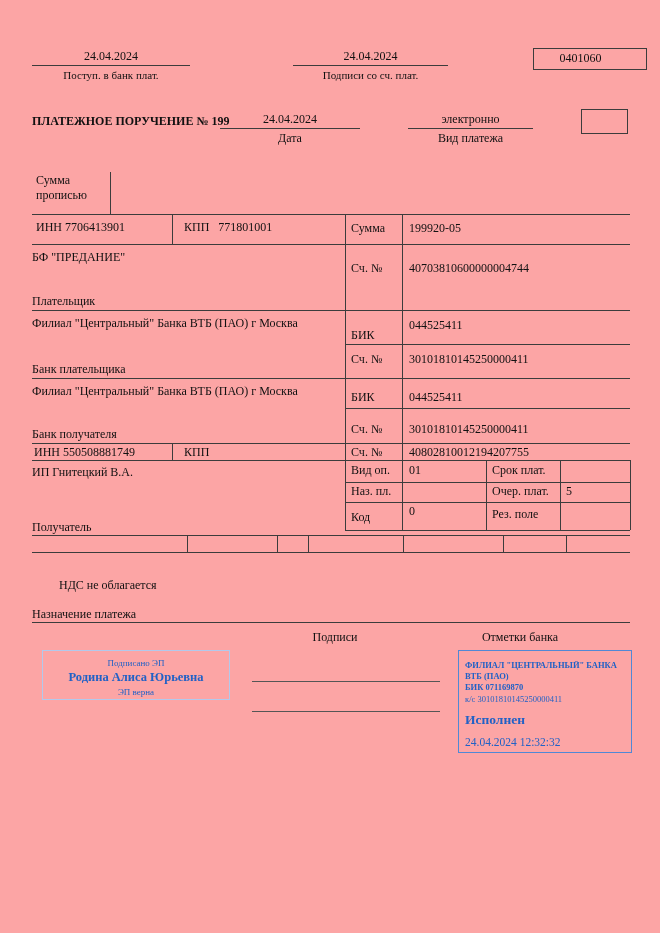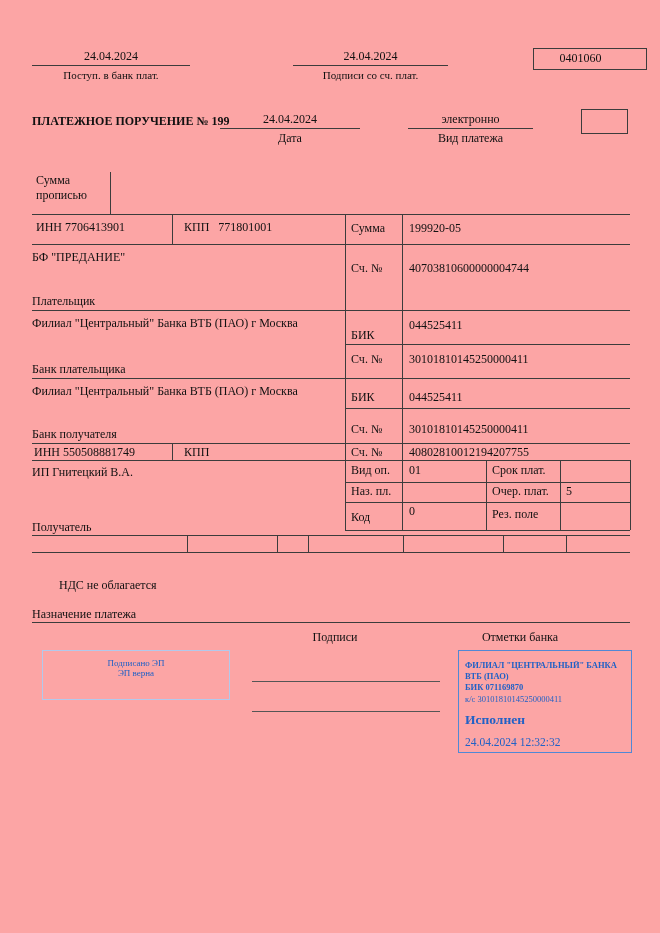--- a/index.html
+++ b/index.html
@@ -145,20 +145,21 @@
 
   <div class="t" style="left:32px;top:579px;margin-left:27px;">НДС не облагается</div>
   <div class="t" style="left:32px;top:608px;">Назначение платежа</div>
   <i class="hl" style="left:32px;top:622px;width:598px;"></i>
 
   <div class="t c" style="left:270px;top:631px;width:130px;">Подписи</div>
   <div class="t c" style="left:455px;top:631px;width:130px;">Отметки банка</div>
 
   <div class="sig-box blue">
     <div class="l1">Подписано ЭП</div>
+    <div class="nm">Родина Алиса Юрьевна</div>
     <div class="l3">ЭП верна</div>
   </div>
 
   <i class="sigline" style="top:681px;"></i>
   <i class="sigline" style="top:711px;"></i>
 
   <div class="stamp-box blue">
     <div class="bk">ФИЛИАЛ "ЦЕНТРАЛЬНЫЙ" БАНКА</div>
     <div class="bk">ВТБ (ПАО)</div>
     <div class="bk">БИК 071169870</div>

